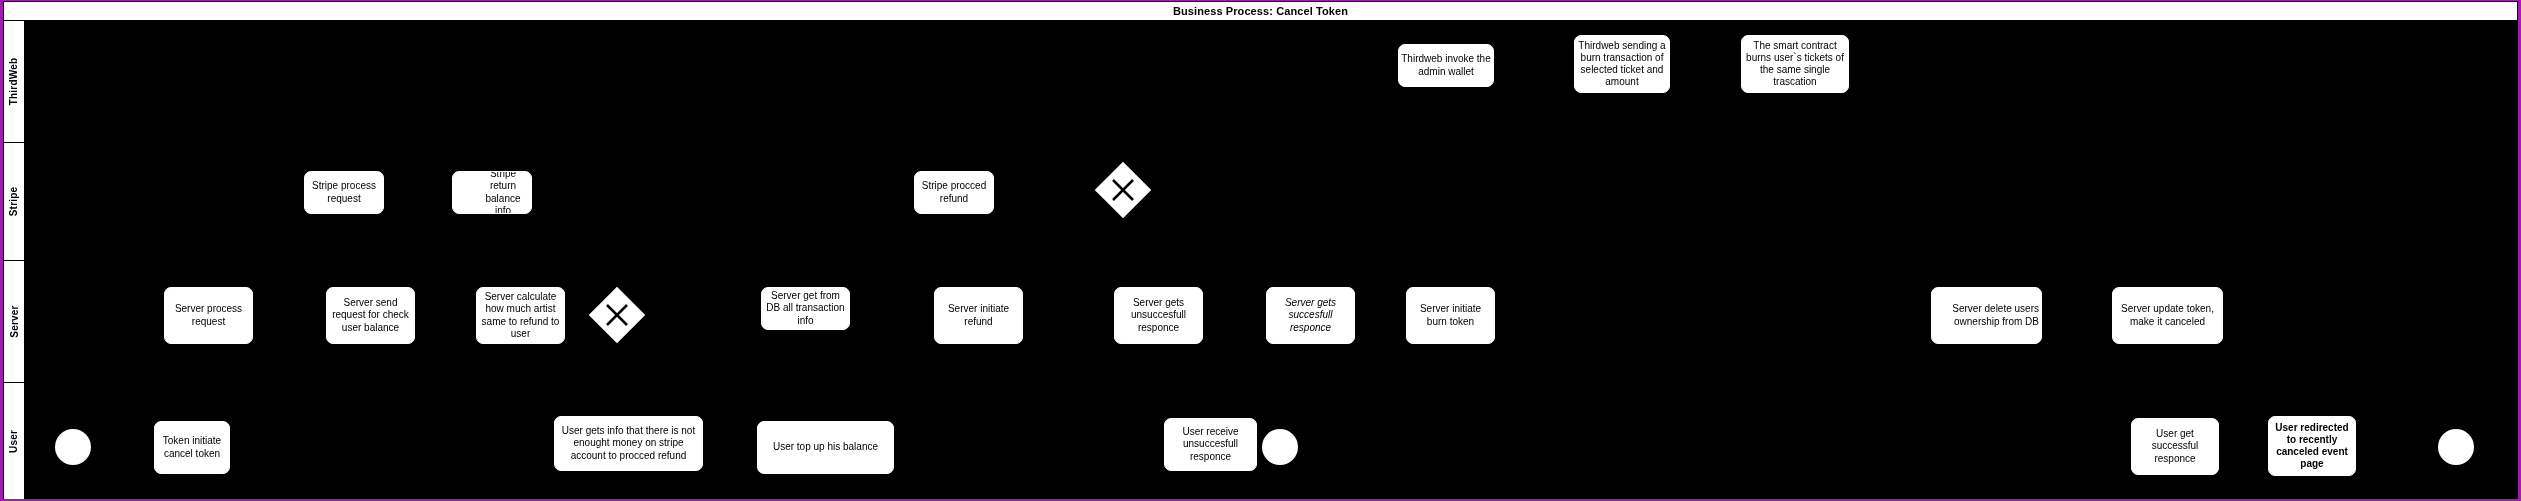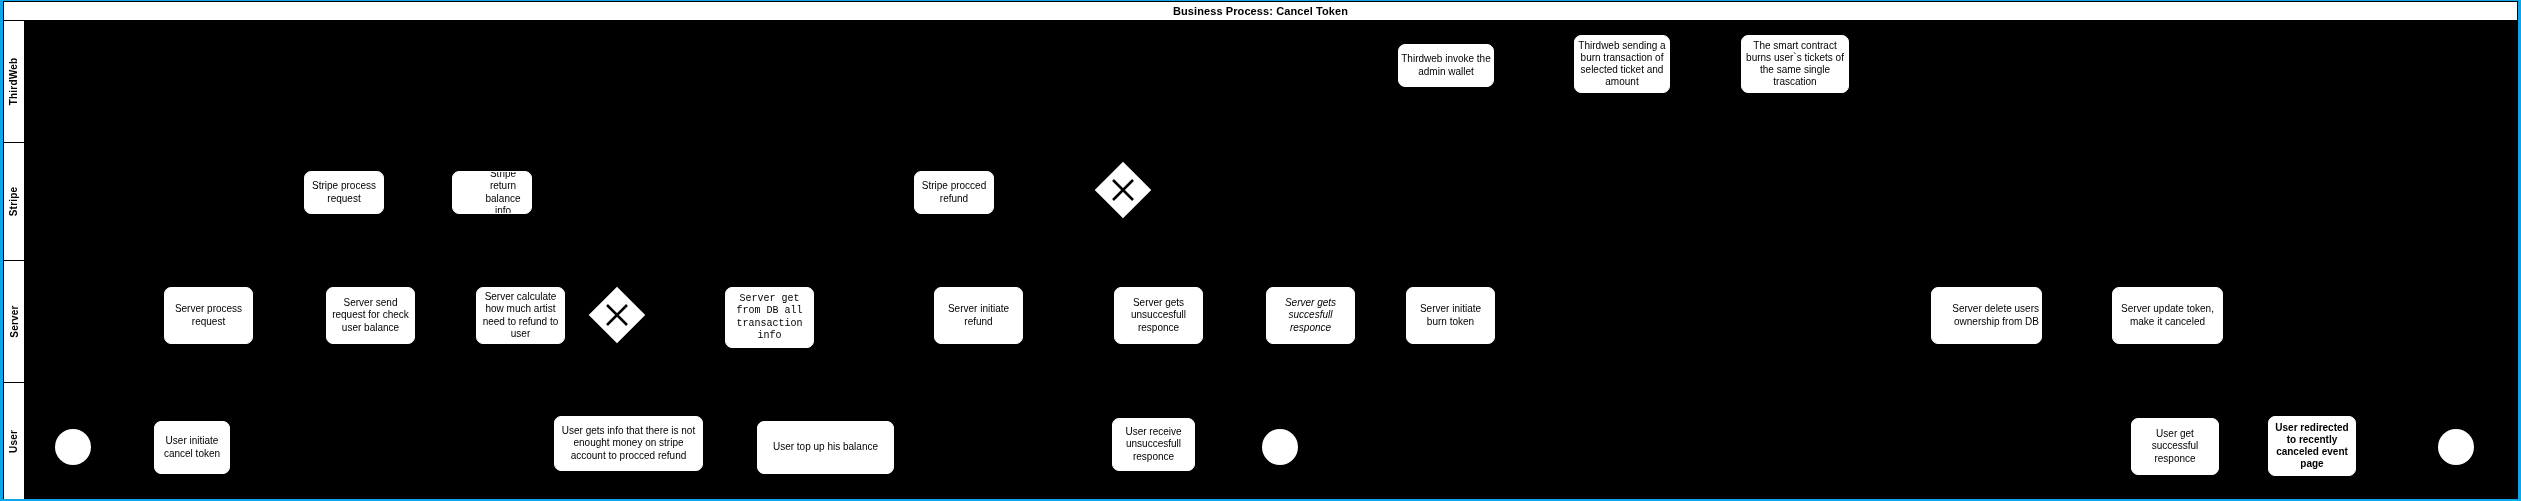--- a/index.html
+++ b/index.html
@@ -4,21 +4,21 @@
 <style>
   html, body {
     margin: 0;
     padding: 0;
     background: #ffffff;
   }
   #canvas {
     position: relative;
     width: 2521px;
     height: 501px;
-    background: #0ea5e9;
+    background: #a21caf;
     font-family: "Liberation Sans", sans-serif;
     overflow: hidden;
   }
 
   
   .pool {
     position: absolute;
     left: 3px;
     top: 1px;
     width: 2515px;
@@ -211,32 +211,32 @@
 
       <div class="task" style="left:160px; top:26px; width:89px; height:57px;">
         <span>Server process request</span>
       </div>
 
       <div class="task" style="left:322px; top:26px; width:89px; height:57px;">
         <span>Server send request for check user balance</span>
       </div>
 
       <div class="task" style="left:472px; top:26px; width:89px; height:57px;">
-        <span>Server calculate how much artist need to refund to user</span>
+        <span>Server calculate how much artist same to refund to user</span>
       </div>
 
       <div class="gateway" style="left:585px; top:26px;">
         <div class="gw-diamond"></div>
         <svg viewBox="0 0 56 56">
           <line x1="18" y1="18" x2="38" y2="38" stroke="#000000" stroke-width="2.5"></line>
           <line x1="38" y1="18" x2="18" y2="38" stroke="#000000" stroke-width="2.5"></line>
         </svg>
       </div>
 
-      <div class="task" style="left:721px; top:26px; width:89px; height:61px;font-family:Liberation Mono, monospace;">
+      <div class="task" style="left:757px; top:26px; width:89px; height:43px;">
         <span>Server get from DB all transaction info</span>
       </div>
 
       <div class="task" style="left:930px; top:26px; width:89px; height:57px;">
         <span>Server initiate refund</span>
       </div>
 
       <div class="task" style="left:1110px; top:26px; width:89px; height:57px;">
         <span>Server gets unsuccesfull responce</span>
       </div>
@@ -262,32 +262,32 @@
 
     <div class="lane" style="top:381px; height:116px;">
       <div class="lane-body"></div>
       <div class="lane-label">
         <span>User</span>
       </div>
 
       <div class="event" style="left:51px; top:46px; width:36px; height:36px;"></div>
 
       <div class="task" style="left:150px; top:38px; width:76px; height:53px;">
-        <span>User initiate cancel token</span>
+        <span>Token initiate cancel token</span>
       </div>
 
       <div class="task" style="left:550px; top:33px; width:149px; height:55px;">
         <span>User gets info that there is not enought money on stripe account to procced refund</span>
       </div>
 
       <div class="task" style="left:753px; top:38px; width:137px; height:53px;">
         <span>User top up his balance</span>
       </div>
 
-      <div class="task" style="left:1108px; top:35px; width:83px; height:53px;">
+      <div class="task" style="left:1160px; top:35px; width:93px; height:53px;">
         <span>User receive unsuccesfull responce</span>
       </div>
 
       <div class="event" style="left:1258px; top:46px; width:36px; height:36px;"></div>
 
       <div class="task" style="left:2127px; top:35px; width:88px; height:57px;">
         <span>User get successful responce</span>
       </div>
 
       <div class="task" style="left:2264px; top:33px; width:88px; height:60px;font-weight:bold;">

